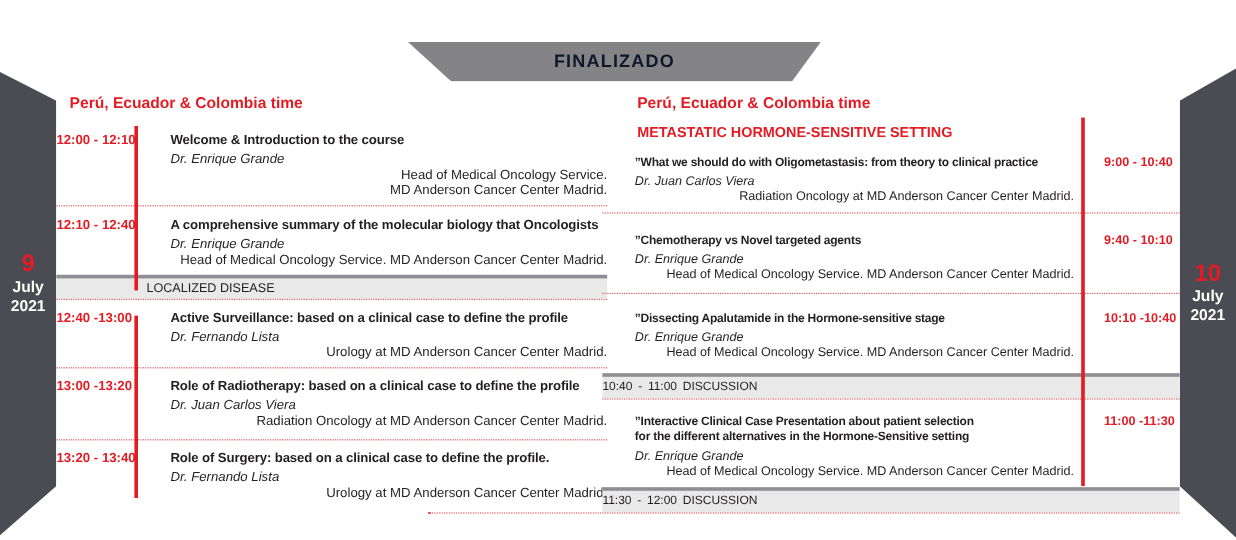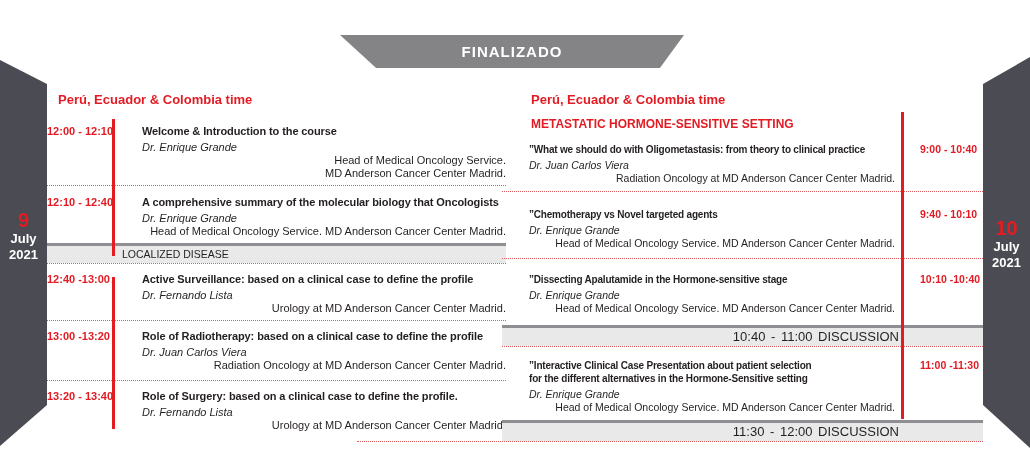--- a/index.html
+++ b/index.html
@@ -7,32 +7,32 @@
     width:1030px;height:450px;position:relative;background:#ffffff;overflow:hidden;
     font-family:"Liberation Sans","DejaVu Sans",sans-serif;color:#231f20;
   }
   
   .banner{
     position:absolute;left:340px;top:35px;width:344px;height:33px;
     background:#848487;
     clip-path:polygon(0 0,100% 0,93% 100%,10.5% 100%);
     text-align:center;line-height:33px;
   }
-  .banner span{color:#ffffff;font-weight:bold;font-size:15px;letter-spacing:1px;}
+  .banner span{color:#0f172a;font-weight:bold;font-size:15px;letter-spacing:1px;}
   
   .panel{position:absolute;top:57px;width:47px;height:392px;background:#4b4b53;}
   .panel-left{left:0;clip-path:polygon(0 3px,47px 27px,47px 348px,0 389px);}
   .panel-right{left:983px;clip-path:polygon(0 27px,47px 0,47px 391px,0 348px);}
   .day-block{position:absolute;width:100%;text-align:center;}
   .panel-left .day-block{top:152px;}
   .panel-right .day-block{top:160px;}
   .day-num{font-size:20px;font-weight:bold;color:#e31b23;line-height:22px;}
   .day-month,.day-year{font-size:13px;font-weight:bold;color:#ffffff;line-height:16px;}
   
-  .col{position:absolute;top:92px;}
+  .col{position:absolute;top:78px;}
   .col-left{left:47px;width:459px;}
   .col-right{left:502px;width:481px;}
   .tz-header{font-size:13px;font-weight:bold;color:#e31b23;line-height:16px;margin:0 0 10px 11px;}
   .col-right .tz-header{margin-left:29px;}
   .section-header{font-size:12px;font-weight:bold;color:#e31b23;line-height:13px;margin:0 0 0 29px;}
   
   .lrow{display:grid;grid-template-columns:65px 1fr;gap:20px;}
   .rrow{display:grid;grid-template-columns:1fr 80px;}
   .ltime{font-size:11px;font-weight:bold;color:#e31b23;text-align:right;padding:7px 4px 0 0;line-height:13px;white-space:nowrap;}
   .rtime{font-size:10.5px;font-weight:bold;color:#e31b23;text-align:left;padding-left:17px;line-height:13px;white-space:nowrap;}
@@ -46,21 +46,21 @@
   .rcontent .espeaker,.rcontent .edesc{font-size:10.5px;}
   .dotted{border-top:1px dotted #e05a60;height:0;}
   .dotted-last-right{margin-left:-145px;}
   
   .section-bar{
     border-top:3px solid #8f8f93;background:#e9e9ea;height:17px;line-height:17px;
     font-size:10.5px;color:#231f20;padding-left:75px;
   }
   .discussion-bar{
     border-top:3px solid #8f8f93;background:#e9e9ea;height:18px;line-height:18px;
-    font-size:13px;color:#231f20;text-align:right;padding-right:84px;word-spacing:2px;
+    font-size:10px;color:#231f20;padding-right:84px;word-spacing:2px;
   }
   
   .red-rule{position:absolute;width:3px;background:#e31b23;z-index:2;}
   .rule-left-a{left:65px;top:27px;height:137px;}
   .rule-left-b{left:65px;top:185px;height:152px;}
   .rule-right{left:399px;top:20px;height:307px;}
   
   .pt10 .lcontent{padding-top:10px;}
   .e-r1 .rcontent,.e-r1 .rtime{padding-top:12px;}
   .e-r2 .rcontent,.e-r2 .rtime{padding-top:16px;}

